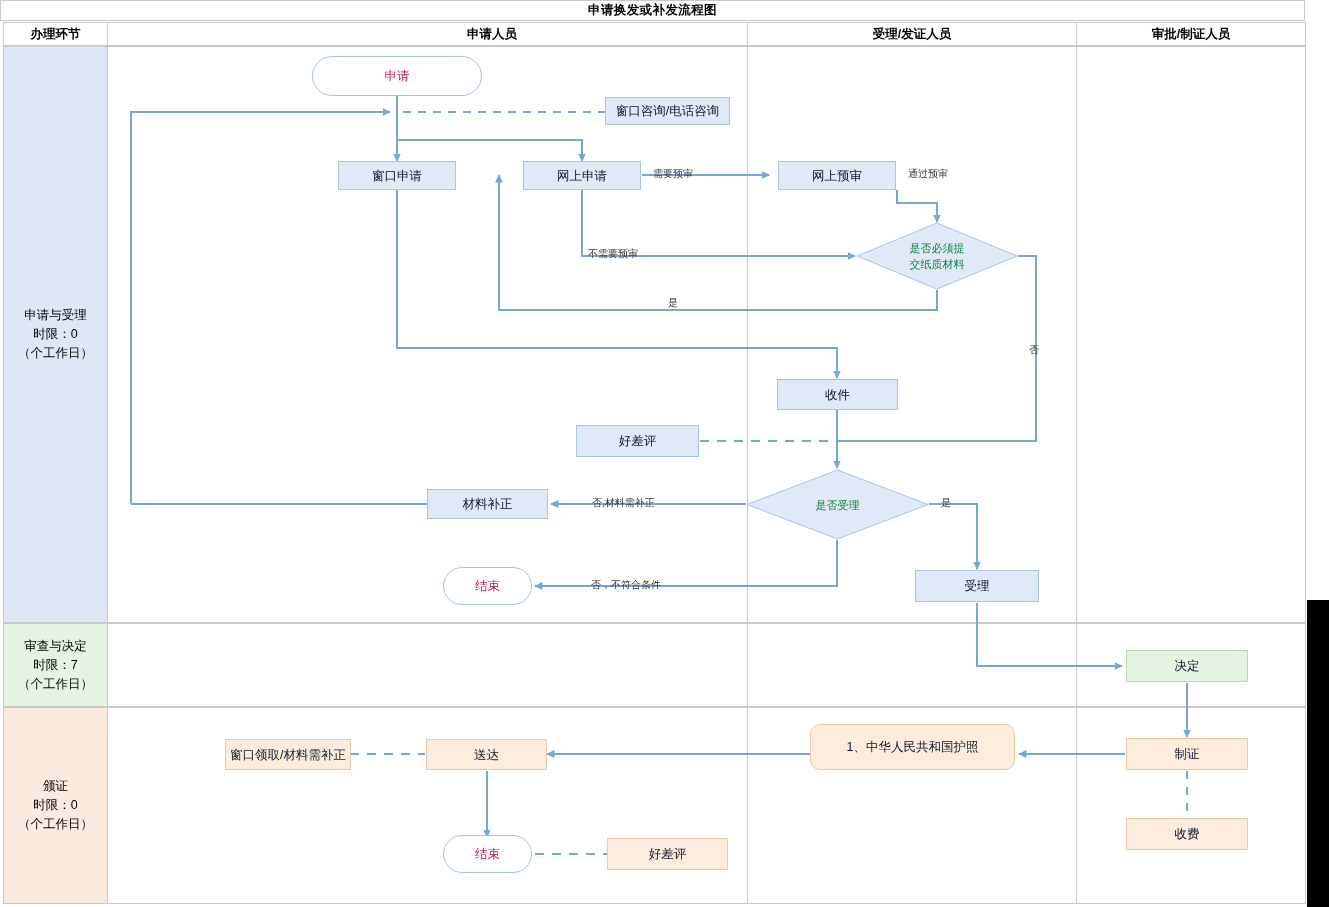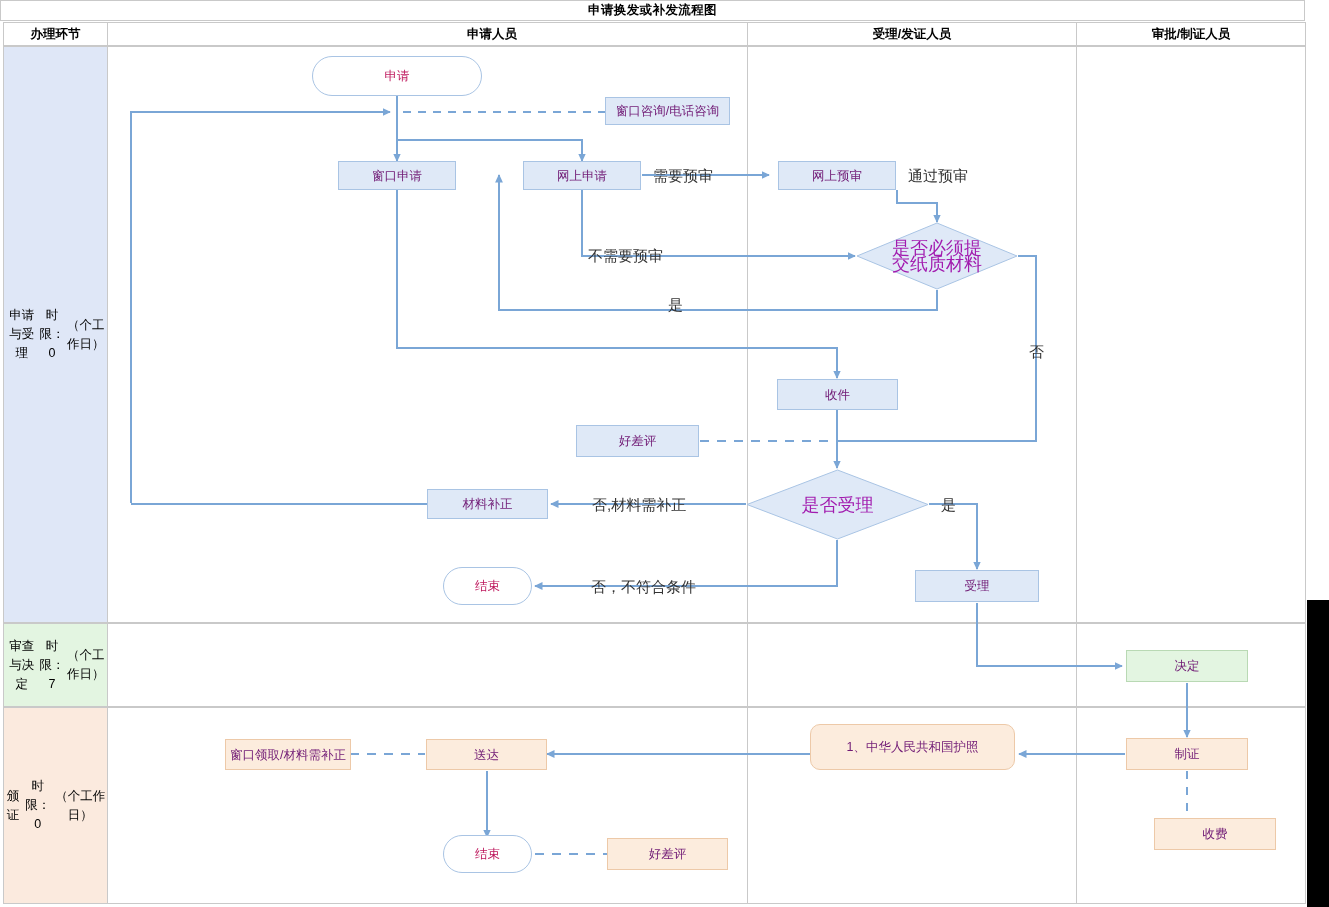--- a/index.html
+++ b/index.html
@@ -9,41 +9,41 @@
              display:flex;align-items:center;justify-content:center;background:#fff;}
   .title-bar span{font-size:12.5px;font-weight:bold;color:#000;letter-spacing:.4px;}
 
   .hdr-row{position:absolute;left:3px;top:22px;width:1303px;height:24px;}
   .hdr-cell{position:absolute;top:0;height:24px;box-sizing:border-box;
             border:1px solid #c9c9c9;display:flex;align-items:center;justify-content:center;background:#fff;}
   .hdr-cell span{font-size:12.5px;font-weight:bold;color:#000;}
 
   .lane{position:absolute;box-sizing:border-box;border:1px solid #c9c9c9;background:#fff;}
   .lane-label{position:absolute;box-sizing:border-box;border:1px solid #c9c9c9;
-              display:flex;flex-direction:row;align-items:center;justify-content:center;
+              display:flex;flex-direction:column;align-items:center;justify-content:center;
               font-size:12.5px;color:#000;line-height:19px;text-align:center;}
   .vdiv{position:absolute;width:1px;background:#c9c9c9;}
 
   
   .shape{position:absolute;box-sizing:border-box;display:flex;align-items:center;
-         justify-content:center;text-align:center;font-size:12.5px;color:#701a75;
+         justify-content:center;text-align:center;font-size:12.5px;color:#0f172a;
          line-height:16px;z-index:6;}
   .box-blue{background:#dfe9f7;border:1px solid #a9c4e4;}
   .box-green{background:#e3f5e1;border:1px solid #b9d9b4;}
   .box-peach{background:#fcecdd;border:1px solid #edc9a8;}
   .term{background:#fff;border:1px solid #a9c4e4;border-radius:22px;color:#be185d;}
 
   .diamond-wrap{position:absolute;z-index:6;}
   .diamond-wrap svg{position:absolute;left:0;top:0;}
   .diamond-wrap .dtext{position:absolute;left:0;top:0;width:100%;height:100%;
         display:flex;align-items:center;justify-content:center;text-align:center;
-        font-size:18px;color:#a21caf;line-height:16px;}
+        font-size:11px;color:#15803d;line-height:16px;}
 
   
-  .elabel{position:absolute;font-size:15px;color:#333;white-space:nowrap;z-index:7;
+  .elabel{position:absolute;font-size:10px;color:#333;white-space:nowrap;z-index:7;
           background:transparent;}
 
   #edges{position:absolute;left:0;top:0;width:1329px;height:907px;z-index:3;}
   .blackbar{position:absolute;background:#000;z-index:9;}
 </style>
 </head>
 <body>
 
 <div id="page">
 
@@ -183,21 +183,21 @@
   <div class="shape box-blue" style="left:427px;top:489px;width:121px;height:30px;">材料补正</div>
 
   <div class="shape term" style="left:443px;top:567px;width:89px;height:38px;">结束</div>
 
   <div class="shape box-blue" style="left:915px;top:570px;width:124px;height:32px;">受理</div>
 
   <div class="shape box-green" style="left:1126px;top:650px;width:122px;height:32px;">决定</div>
 
   <div class="shape box-peach" style="left:1126px;top:738px;width:122px;height:32px;">制证</div>
 
-  <div class="shape box-peach" style="left:1126px;top:818px;width:122px;height:32px;margin-left:28px;">收费</div>
+  <div class="shape box-peach" style="left:1126px;top:818px;width:122px;height:32px;">收费</div>
 
   <div class="shape box-peach" style="left:810px;top:724px;width:205px;height:46px;border-radius:10px;">1、中华人民共和国护照</div>
 
   <div class="shape box-peach" style="left:426px;top:739px;width:121px;height:31px;">送达</div>
 
   <div class="shape box-peach" style="left:225px;top:739px;width:126px;height:31px;">窗口领取/材料需补正</div>
 
   <div class="shape term" style="left:443px;top:835px;width:89px;height:38px;border-color:#a9c4e4;">结束</div>
 
   <div class="shape box-peach" style="left:607px;top:838px;width:121px;height:32px;">好差评</div>

